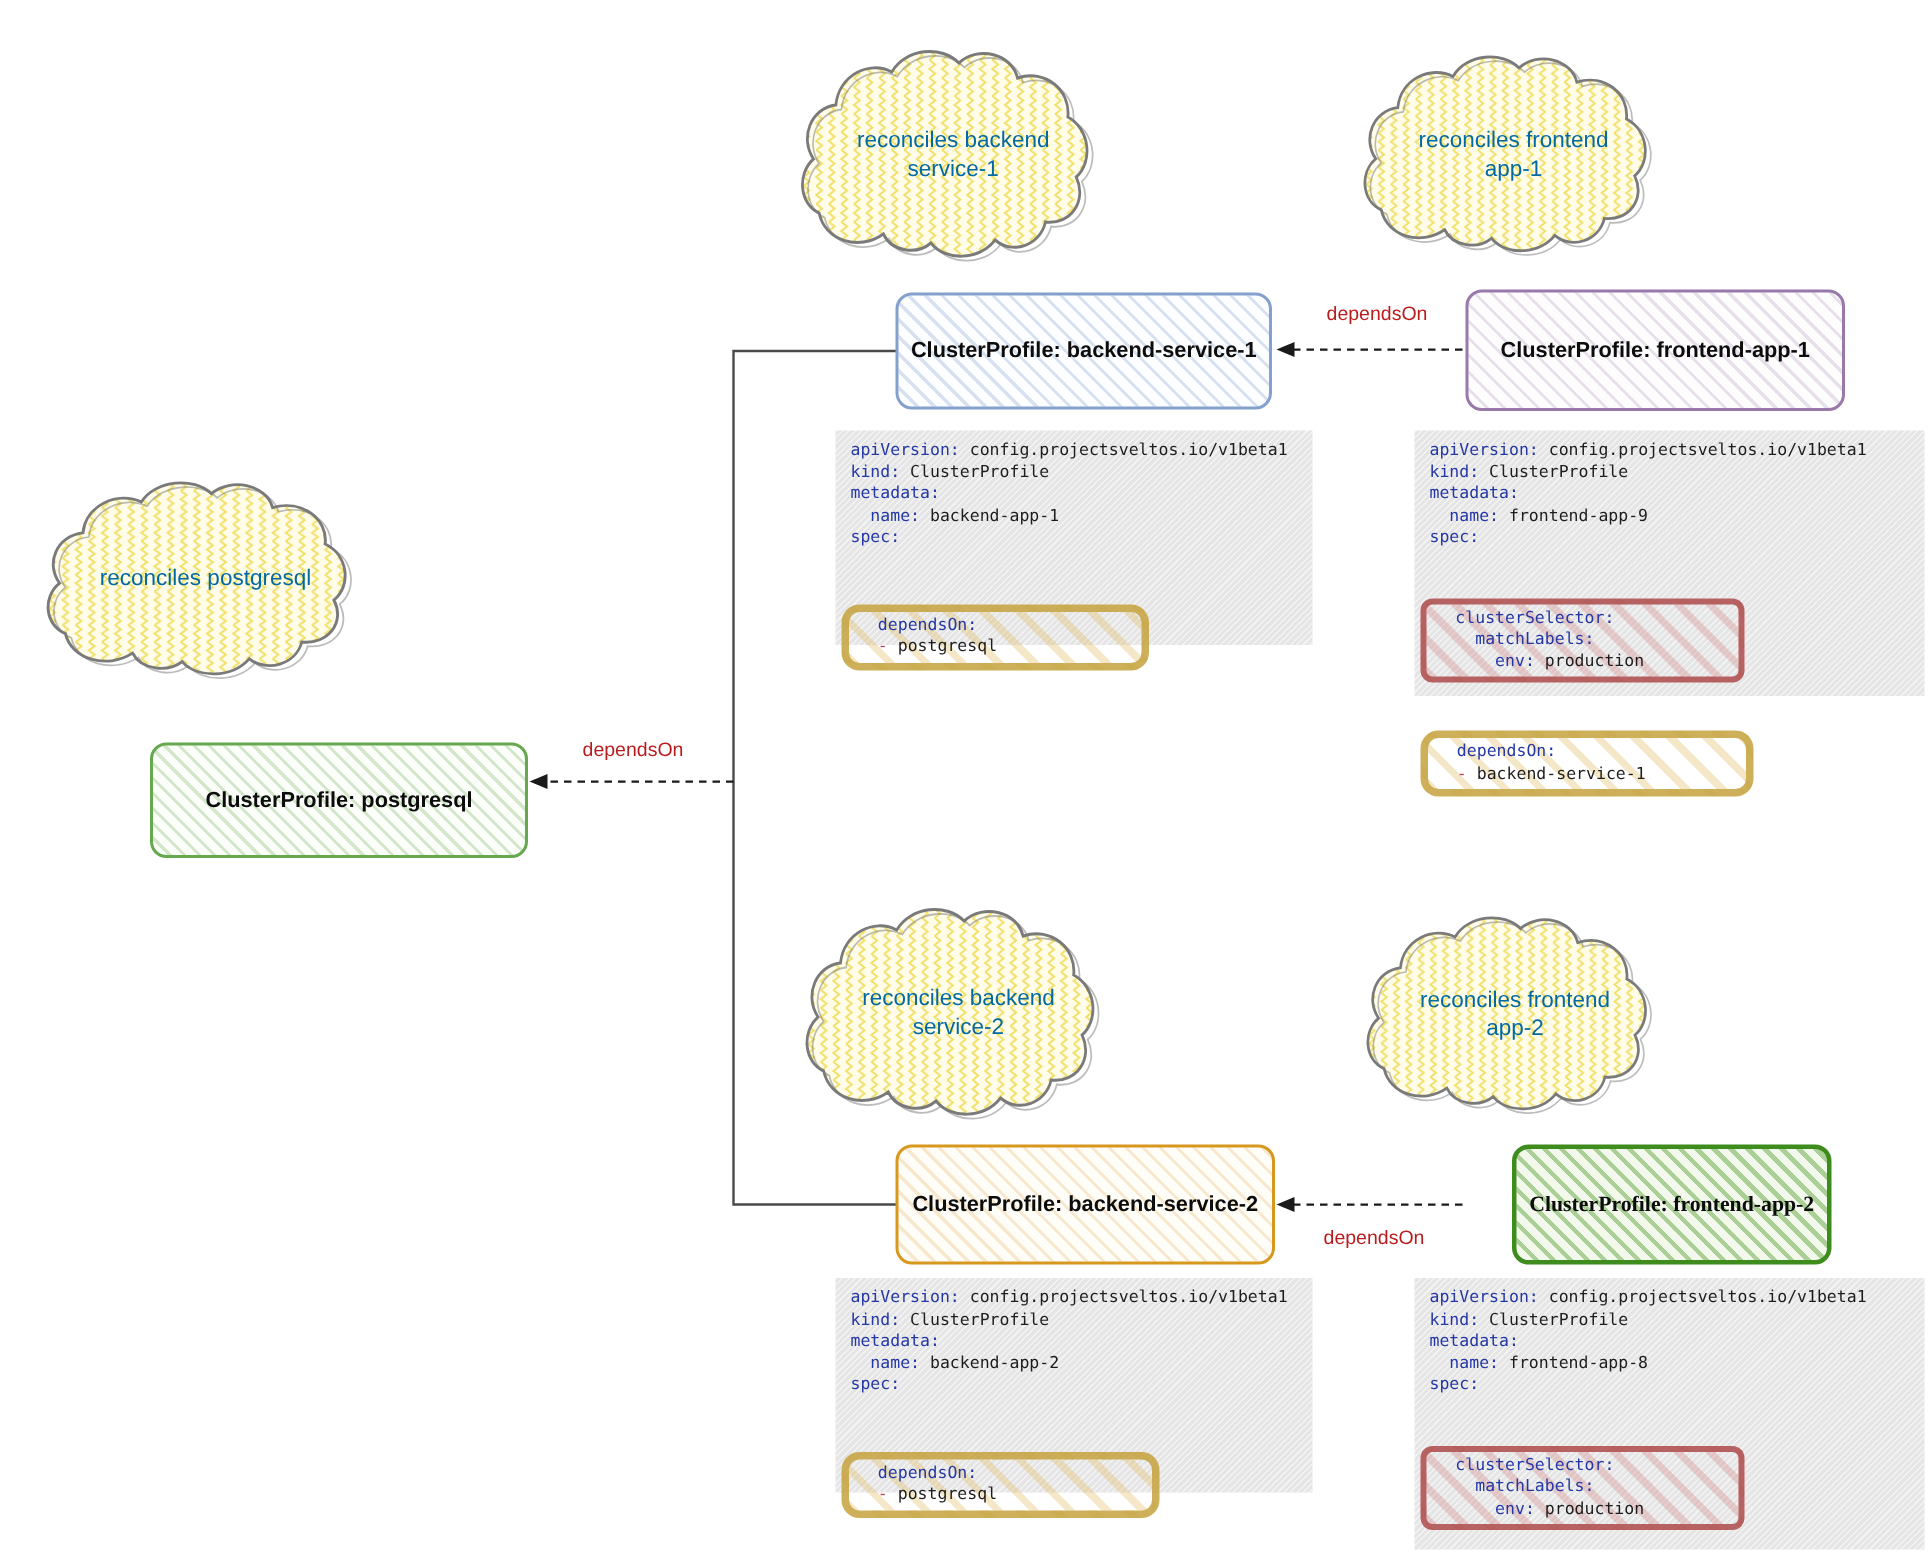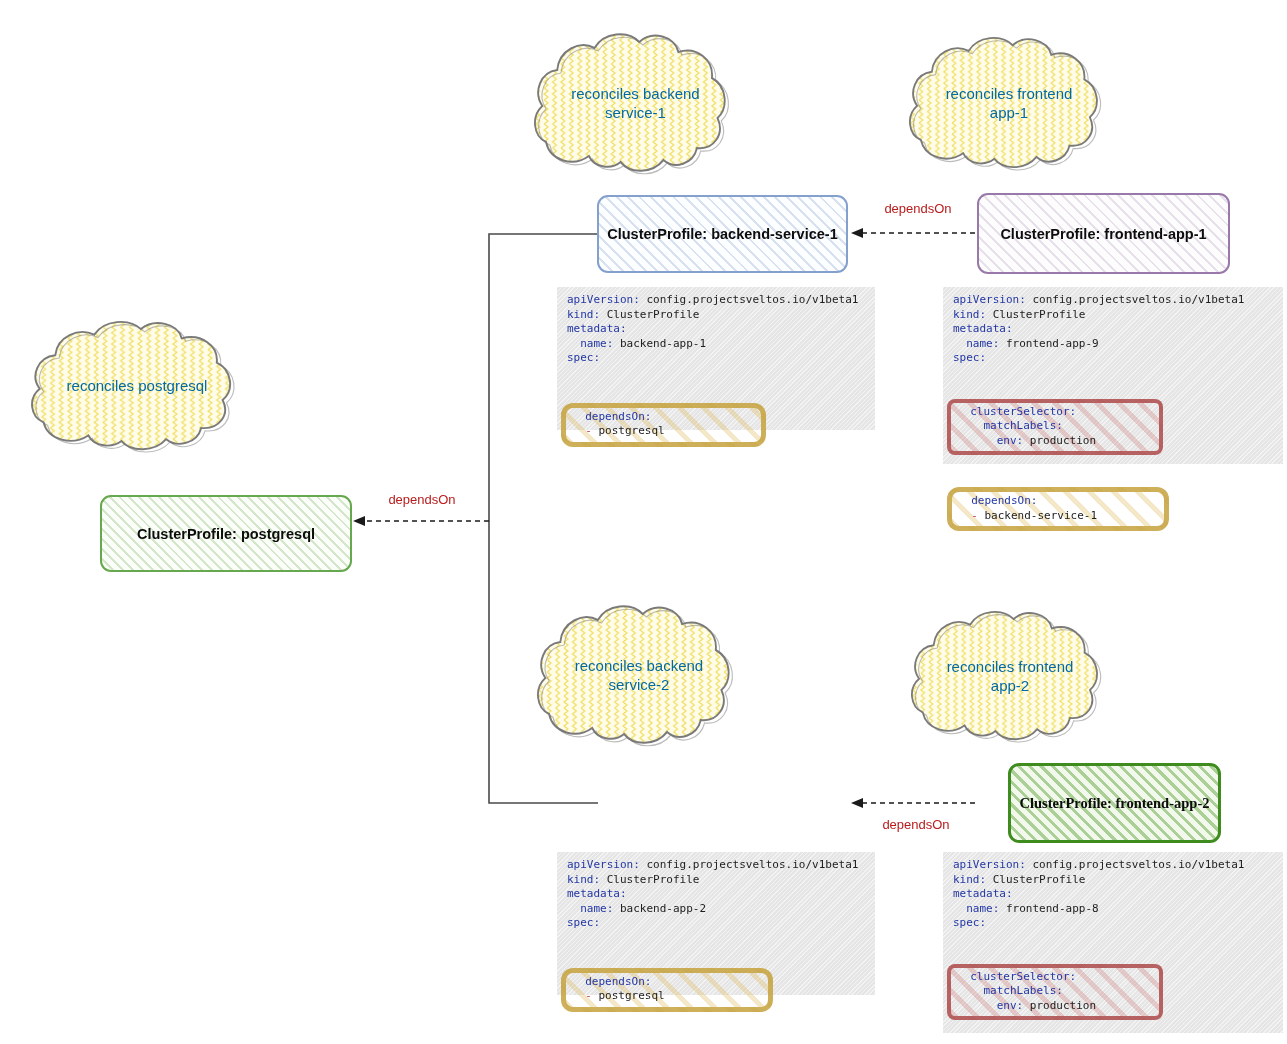--- a/index.html
+++ b/index.html
@@ -122,20 +122,23 @@
 
   <div class="node n-blue" style="left:597px;top:195px;width:251px;height:78px;">
     <span>ClusterProfile: backend-service-1</span>
   </div>
   <div class="node n-purple" style="left:977px;top:193px;width:253px;height:81px;">
     <span>ClusterProfile: frontend-app-1</span>
   </div>
   <div class="node n-green" style="left:100px;top:483px;width:252px;height:77px;margin-top:12px;">
     <span>ClusterProfile: postgresql</span>
   </div>
+  <div class="node n-orange" style="left:597px;top:763px;width:253px;height:80px;">
+    <span>ClusterProfile: backend-service-2</span>
+  </div>
   <div class="node n-dgreen" style="left:1008px;top:763px;width:213px;height:80px;font-family:Liberation Serif, serif;">
     <span>ClusterProfile: frontend-app-2</span>
   </div>
 
   <div class="elabel" style="left:872px;top:201px;">dependsOn</div>
   <div class="elabel" style="left:376px;top:492px;">dependsOn</div>
   <div class="elabel" style="left:870px;top:817px;">dependsOn</div>
 
   <div class="yaml" style="left:557px;top:287px;width:318px;height:143px;">
     <div class="yl"><span class="yk">apiVersion:</span><span class="yv"> config.projectsveltos.io/v1beta1</span></div>

